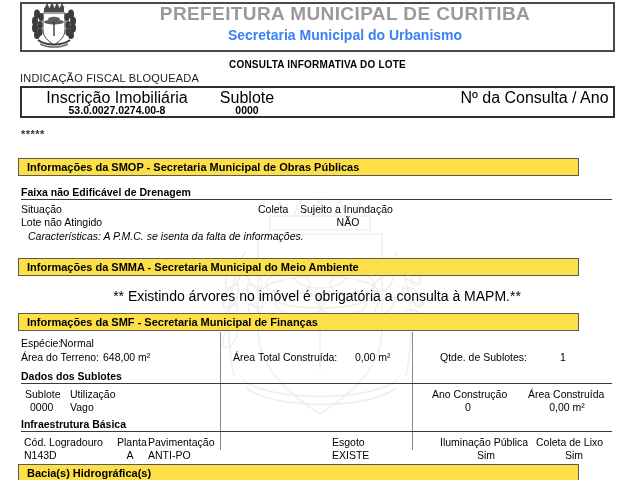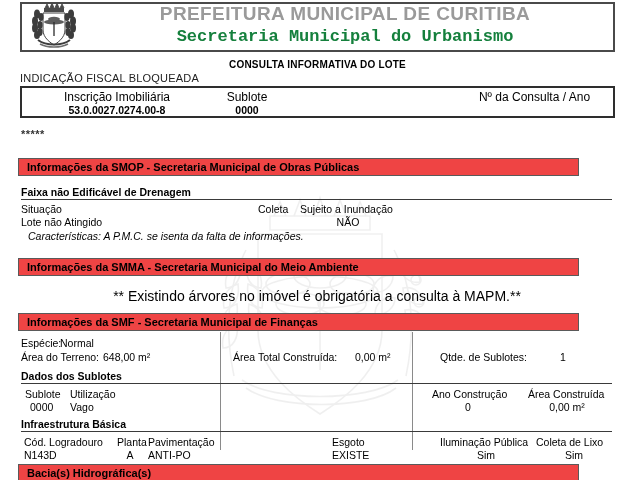--- a/index.html
+++ b/index.html
@@ -67,24 +67,24 @@
     letter-spacing: 0.4px;
     color: #9a9a9a;
     font-family: "Liberation Sans", sans-serif;
   }
   .hdr-sub {
     position: absolute;
     left: 95px;
     top: 27px;
     width: 500px;
     text-align: center;
-    font-size: 17px;
-    font-weight: bold;
-    color: #15803d;
-    font-family: Liberation Mono, monospace;
+    font-size: 14px;
+    font-weight: bold;
+    color: #3b82f6;
+    font-family: Liberation Sans, sans-serif;
   }
 
   
   .consulta-title {
     position: absolute;
     left: 20px;
     top: 59px;
     width: 595px;
     text-align: center;
     font-size: 10px;
@@ -110,21 +110,21 @@
     height: 32px;
     border: 2px solid #2e2e2e;
     box-sizing: border-box;
   }
   .ident-col {
     position: absolute;
     text-align: center;
     top: 3px;
   }
   .ident-lbl {
-    font-size: 12px;
+    font-size: 16px;
     line-height: 13px;
     white-space: nowrap;
   }
   .ident-val {
     font-size: 10.5px;
     font-weight: bold;
     line-height: 13px;
     white-space: nowrap;
   }
 
@@ -138,21 +138,21 @@
     letter-spacing: 0.5px;
     color: #333;
   }
 
   
   .section-banner {
     position: absolute;
     left: 18px;
     width: 561px;
     height: 18px;
-    background: #ef4444;
+    background: #fde047;
     border: 1px solid #5a5a5a;
     box-sizing: border-box;
   }
   .section-banner span {
     position: absolute;
     left: 8px;
     top: 2px;
     font-size: 11px;
     font-weight: bold;
     white-space: nowrap;

